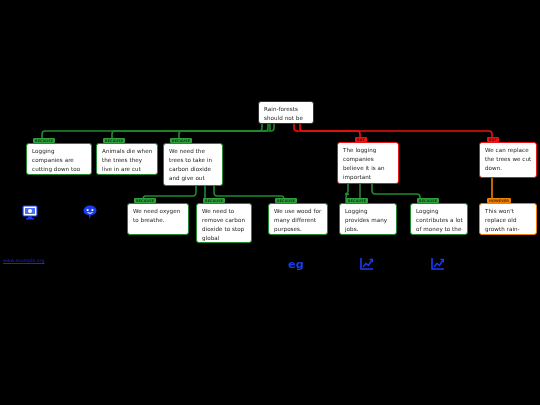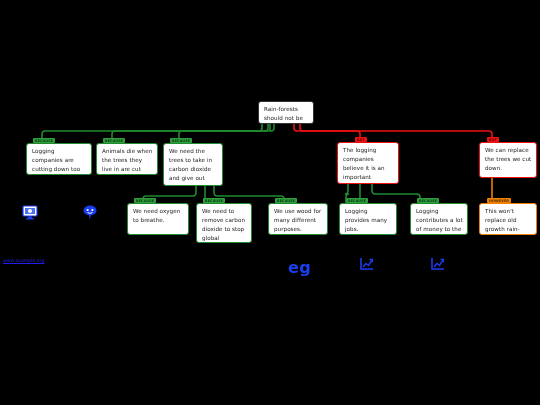--- a/index.html
+++ b/index.html
@@ -61,21 +61,21 @@
     position: absolute;
     color: #2020ee;
     font-size: 4.6px;
     text-decoration: underline;
     letter-spacing: 0.02px;
     white-space: nowrap;
   }
   .eg {
     position: absolute;
     color: #1b3df0;
-    font-size: 16px;
+    font-size: 11px;
     font-weight: bold;
     letter-spacing: 0.3px;
   }
   .chart-icon { position: absolute; width: 16px; height: 16px; }
 </style>
 </head>
 <body>
 
 <div id="stage">
 

